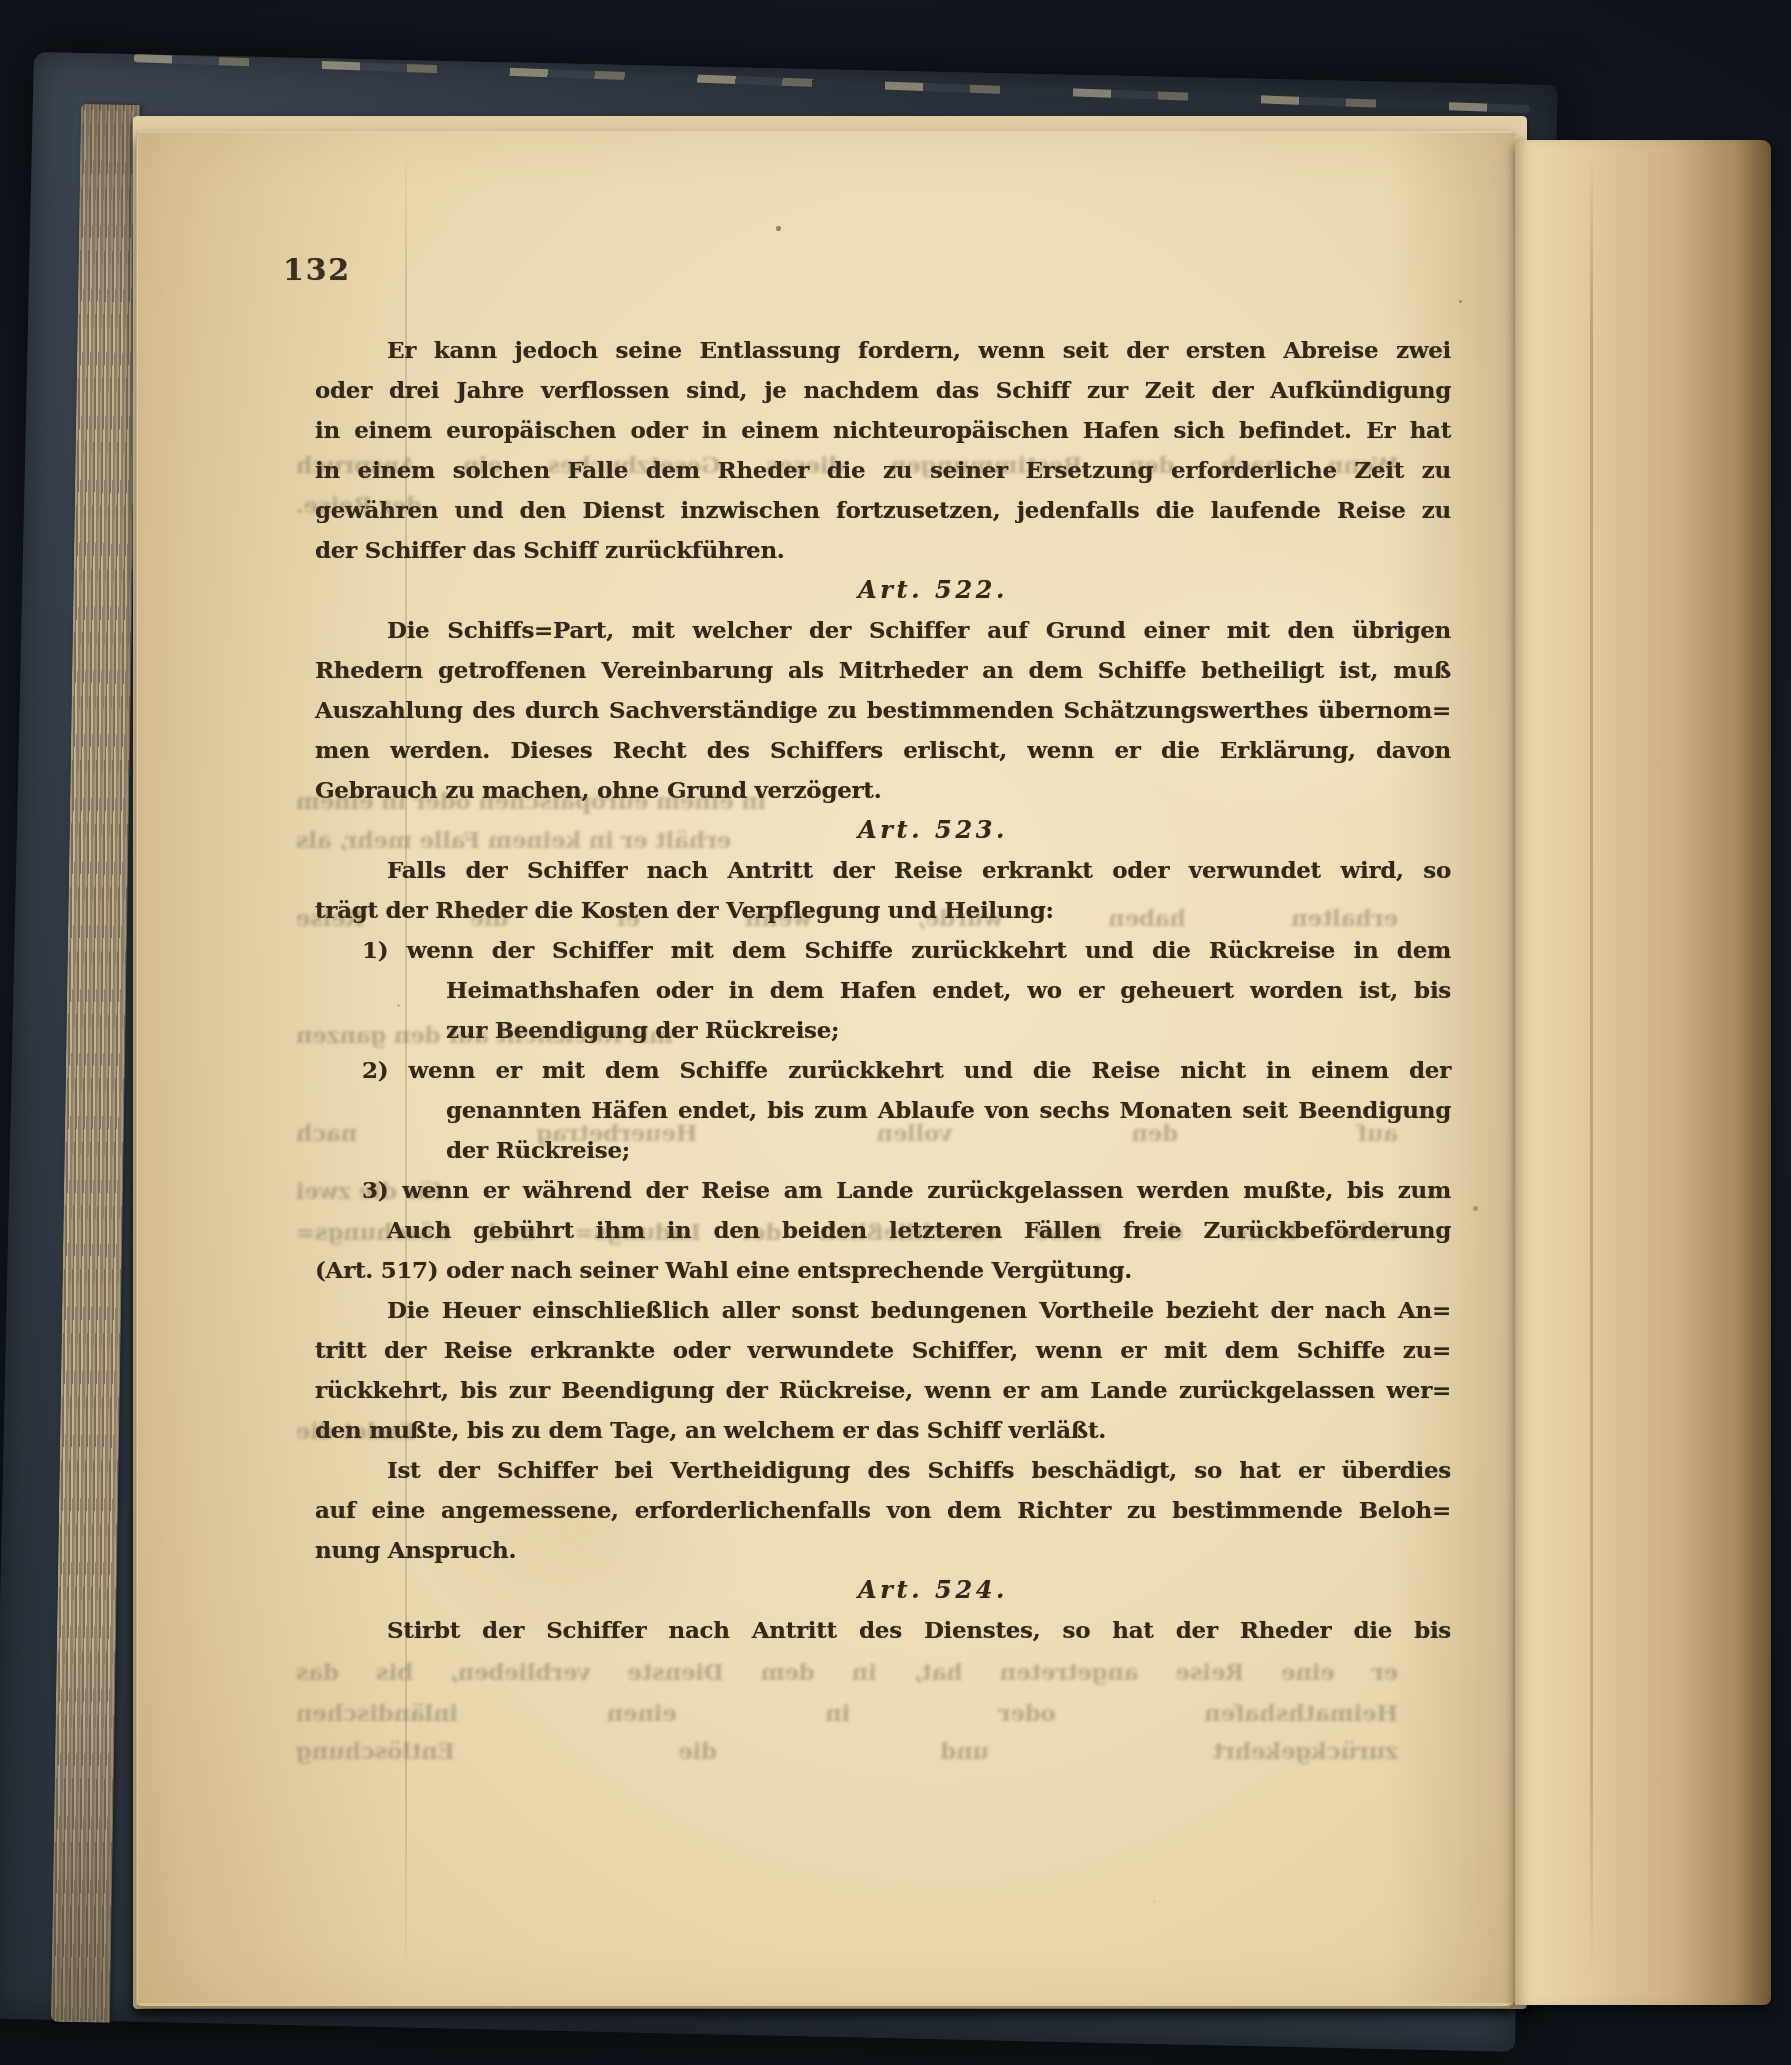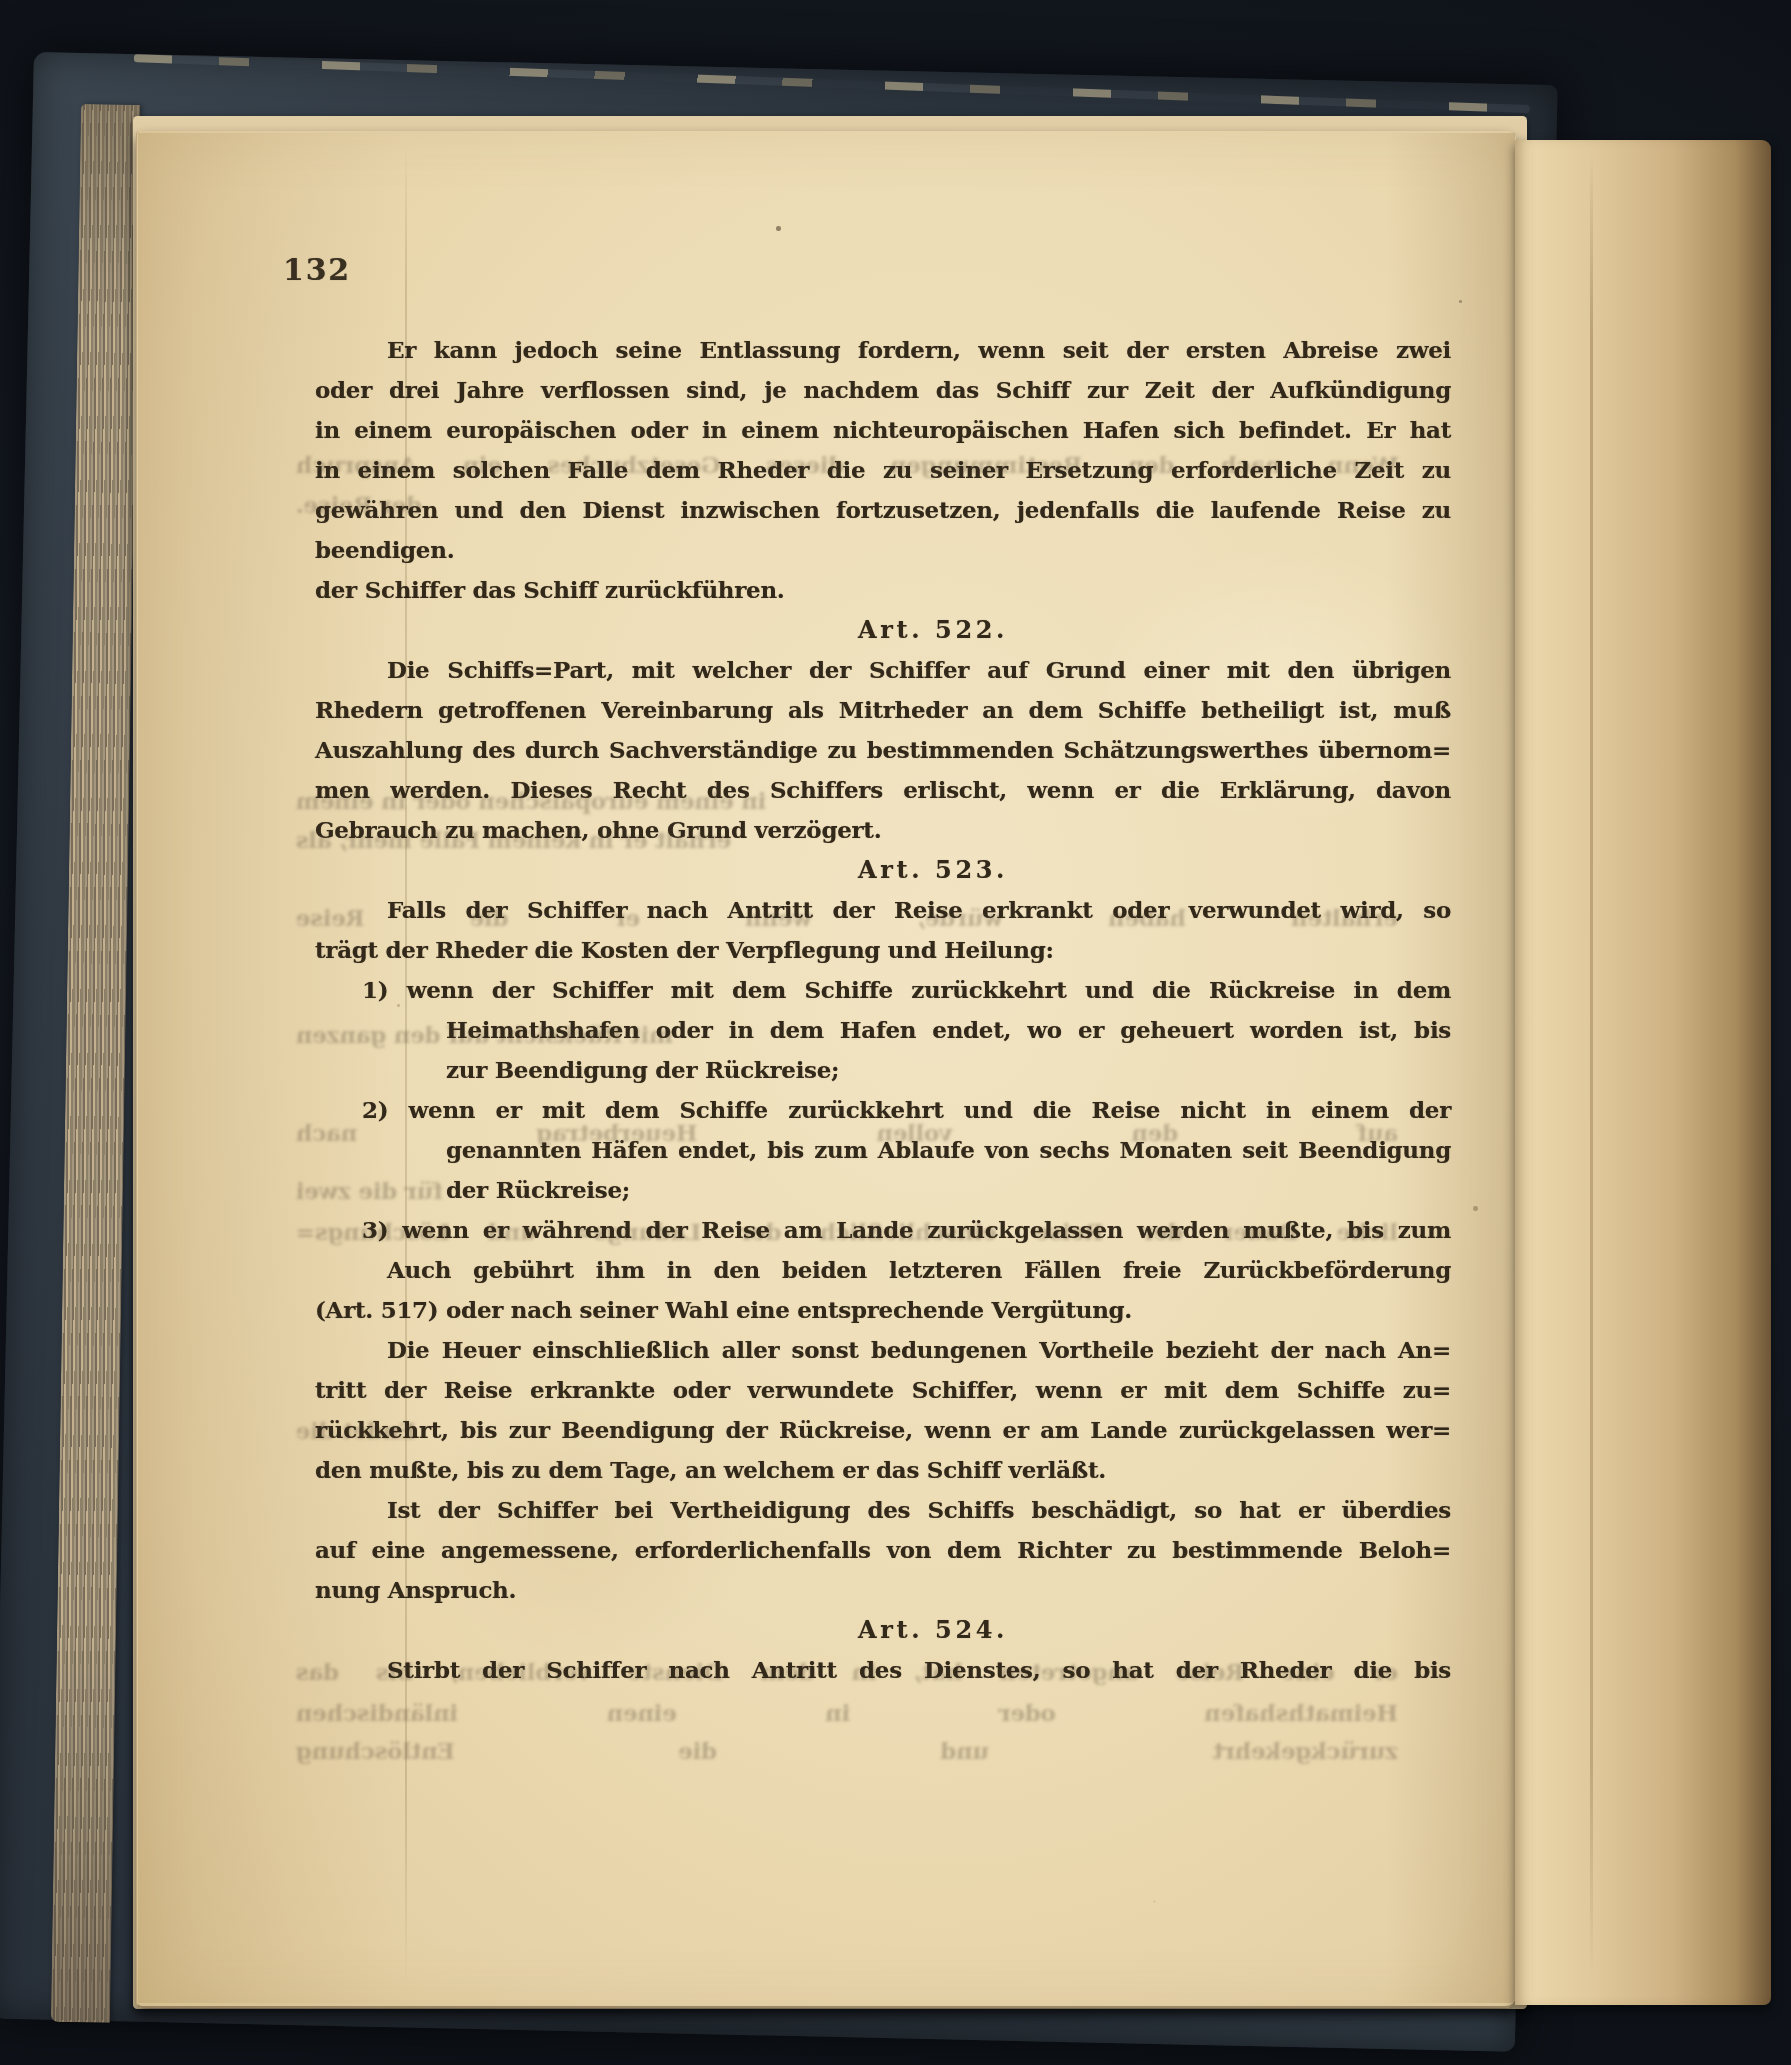--- a/index.html
+++ b/index.html
@@ -79,21 +79,21 @@
   .text-block{position:absolute;left:279px;top:330px;width:1136px;color:#33291a;
     font-size:23px;font-weight:bold;letter-spacing:-0.3px;
     text-shadow:0 0 0.9px rgba(55,42,24,.45);margin-left:36px;}
   .line{height:40px;line-height:40px;overflow:visible;}
   .line.j{text-align:justify;text-align-last:justify;}
   .line.indent{text-indent:72px;}
   .line.item{padding-left:47px;width:1089px;}
   .line.itemc{padding-left:131px;width:1005px;}
   .line.itemc2{padding-left:145px;width:991px;}
   .line.heading{text-align:right;text-align-last:center;padding-left:100px;
-    letter-spacing:3.6px;font-size:24px;}
+    letter-spacing:3.6px;font-size:24px;font-style:italic;}
 </style>
 </head>
 <body>
 
 <div class="scene">
 
   <div class="cover-board"></div>
   <div class="cover-fray"></div>
 
   <div class="fore-edge"></div>
@@ -128,21 +128,20 @@
 
   <div class="page-number">132</div>
 
   <div class="text-block">
 
   <div class="line indent j">Er kann jedoch seine Entlassung fordern, wenn seit der ersten Abreise zwei</div>
       <div class="line j">oder drei Jahre verflossen sind, je nachdem das Schiff zur Zeit der Aufkündigung</div>
       <div class="line j">in einem europäischen oder in einem nichteuropäischen Hafen sich befindet.  Er hat</div>
       <div class="line j">in einem solchen Falle dem Rheder die zu seiner Ersetzung erforderliche Zeit zu</div>
       <div class="line j">gewähren und den Dienst inzwischen fortzusetzen, jedenfalls die laufende Reise zu</div>
-      <div class="line plain">beendigen.</div>
       <div class="line plain">der Schiffer das Schiff zurückführen.</div>
       <div class="line heading">Art. 522.</div>
       <div class="line indent j">Die Schiffs=Part, mit welcher der Schiffer auf Grund einer mit den übrigen</div>
       <div class="line j">Rhedern getroffenen Vereinbarung als Mitrheder an dem Schiffe betheiligt ist, muß</div>
       <div class="line j">Auszahlung des durch Sachverständige zu bestimmenden Schätzungswerthes übernom=</div>
       <div class="line j">men werden.  Dieses Recht des Schiffers erlischt, wenn er die Erklärung, davon</div>
       <div class="line plain">Gebrauch zu machen, ohne Grund verzögert.</div>
       <div class="line heading">Art. 523.</div>
       <div class="line indent j">Falls der Schiffer nach Antritt der Reise erkrankt oder verwundet wird, so</div>
       <div class="line plain">trägt der Rheder die Kosten der Verpflegung und Heilung:</div>

